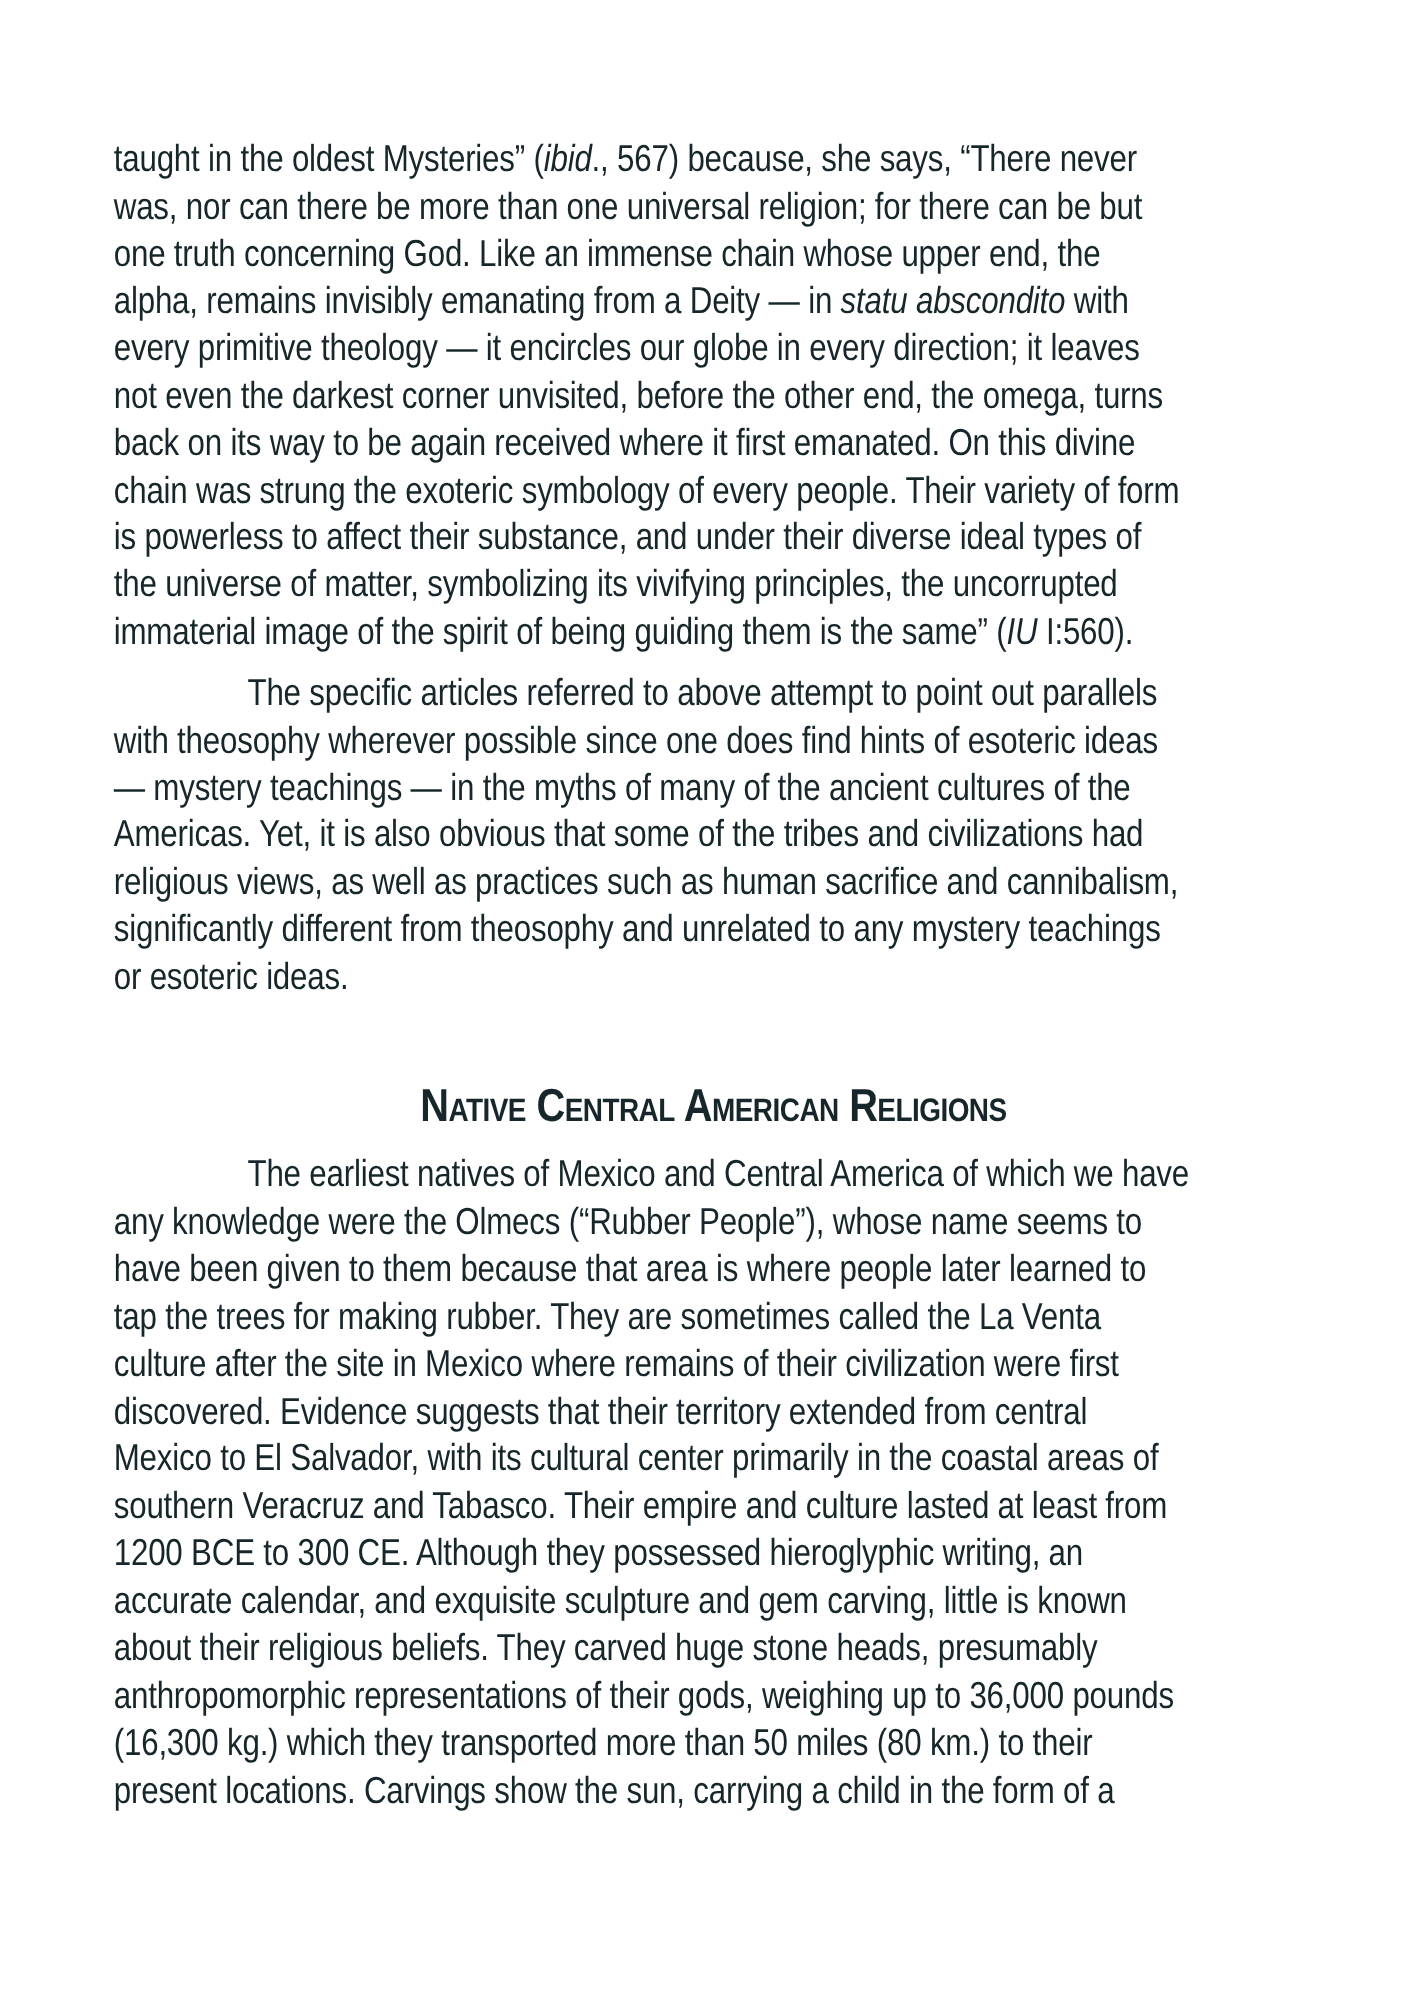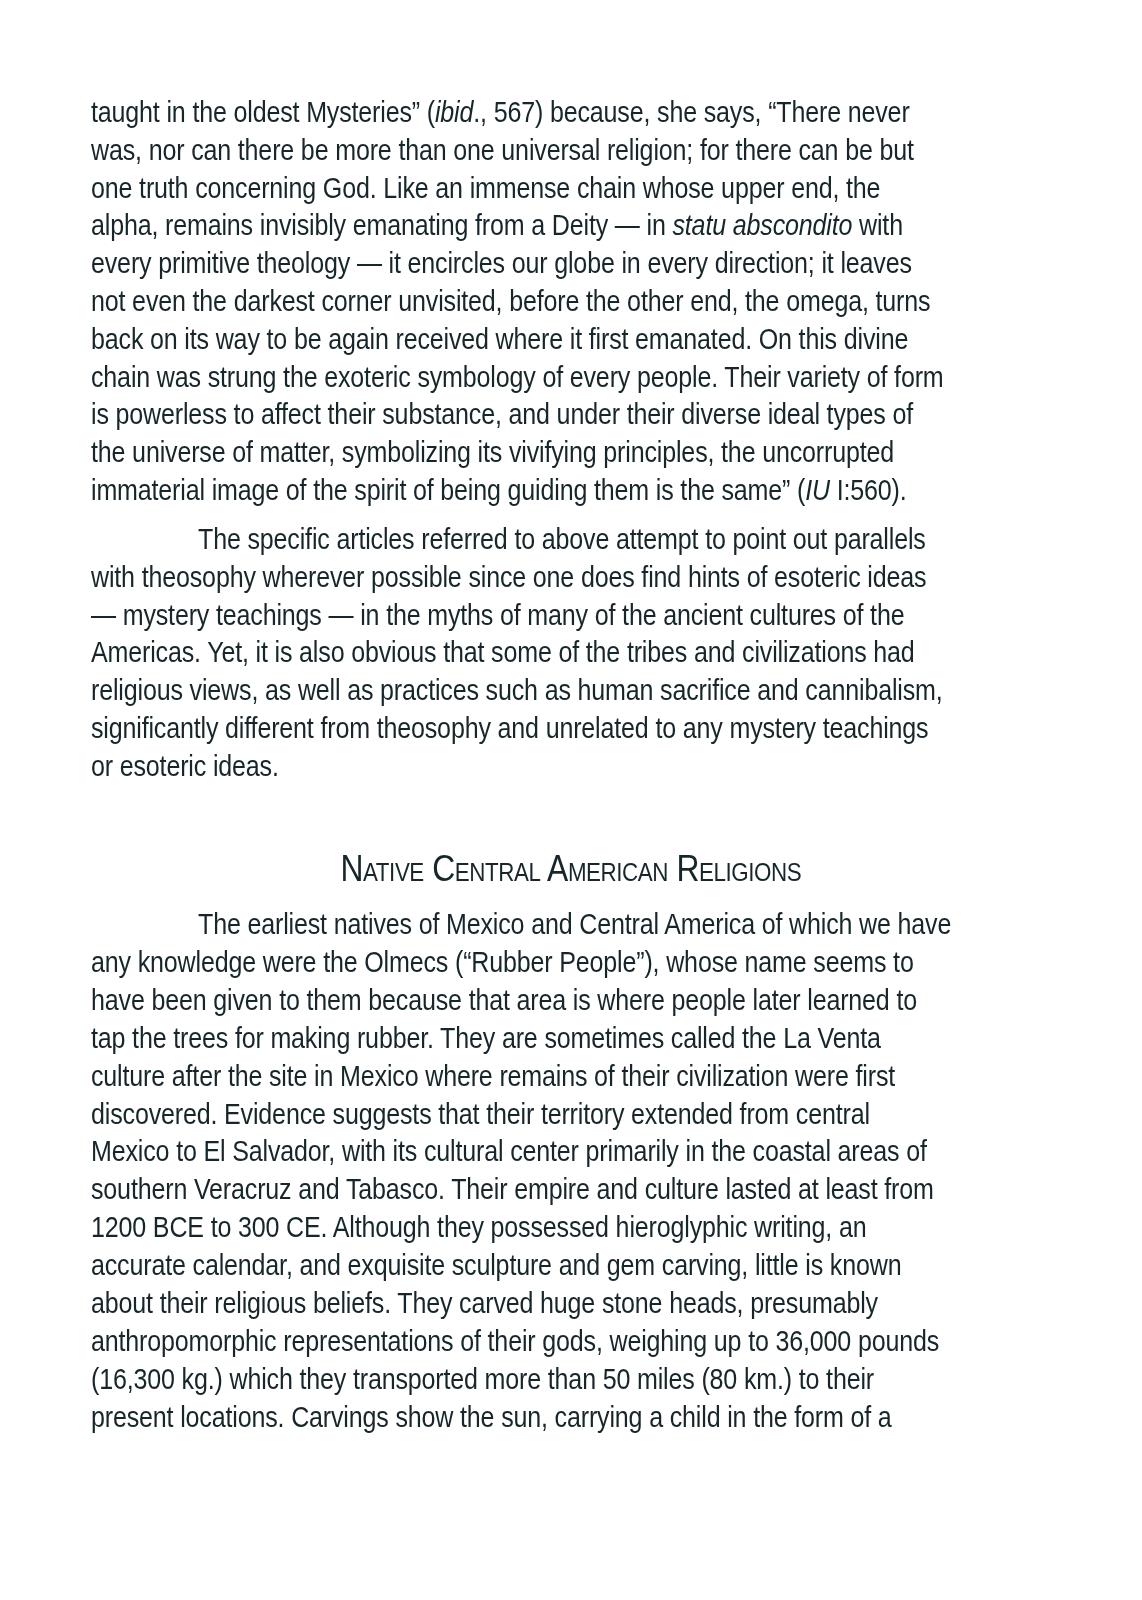--- a/index.html
+++ b/index.html
@@ -1,18 +1,18 @@
 <!DOCTYPE html>
 <html><head>
 <meta charset="utf-8">
 <style>
   html, body { margin: 0; padding: 0; background: #ffffff; }
   body { width: 1142px; height: 1600px; position: relative; overflow: hidden; }
   .page {
-    position: absolute; left: 0; top: 0; width: 1142px; height: 1192px;
+    position: absolute; left: 0; top: 16px; width: 1142px; height: 1192px;
     color: #17262a;
     font-family: "Liberation Sans", sans-serif;
   }
   .line {
     position: absolute;
     left: 91px;
     height: 38px;
     font-size: 30px;
     line-height: 38px;
     white-space: nowrap;
@@ -58,21 +58,21 @@
     </div>
   <div id="p2">
       <div class="line" style="top: 520px; left: 198px;"><span>The specific articles referred to above attempt to point out parallels</span></div>
       <div class="line" style="top: 557.8px;"><span>with theosophy wherever possible since one does find hints of esoteric ideas</span></div>
       <div class="line" style="top: 595.6px;"><span>— mystery teachings — in the myths of many of the ancient cultures of the</span></div>
       <div class="line" style="top: 633.4px;"><span>Americas. Yet, it is also obvious that some of the tribes and civilizations had</span></div>
       <div class="line" style="top: 671.2px;"><span>religious views, as well as practices such as human sacrifice and cannibalism,</span></div>
       <div class="line" style="top: 709px;"><span>significantly different from theosophy and unrelated to any mystery teachings</span></div>
       <div class="line" style="top: 746.8px;"><span>or esoteric ideas.</span></div>
     </div>
-  <h2 class="heading" style="margin:0;font-weight:normal;">
+  <h2 class="heading" style="margin:0;font-weight:bold;">
     <span class="inner">Native Central American Religions</span>
   </h2>
   <div id="p3">
       <div class="line" style="top: 905px; left: 198px;"><span>The earliest natives of Mexico and Central America of which we have</span></div>
       <div class="line" style="top: 942.9px;"><span>any knowledge were the Olmecs (“Rubber People”), whose name seems to</span></div>
       <div class="line" style="top: 980.8px;"><span>have been given to them because that area is where people later learned to</span></div>
       <div class="line" style="top: 1018.7px;"><span>tap the trees for making rubber. They are sometimes called the La Venta</span></div>
       <div class="line" style="top: 1056.6px;"><span>culture after the site in Mexico where remains of their civilization were first</span></div>
       <div class="line" style="top: 1094.5px;"><span>discovered. Evidence suggests that their territory extended from central</span></div>
       <div class="line" style="top: 1132.4px;"><span>Mexico to El Salvador, with its cultural center primarily in the coastal areas of</span></div>

